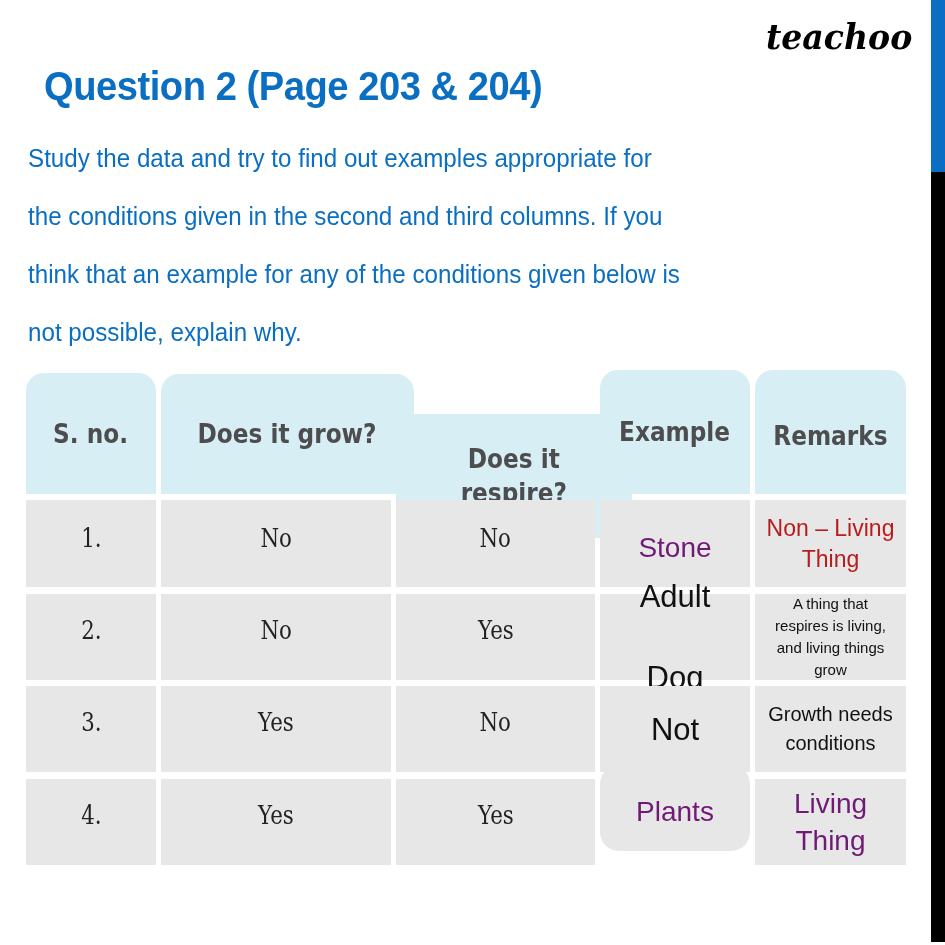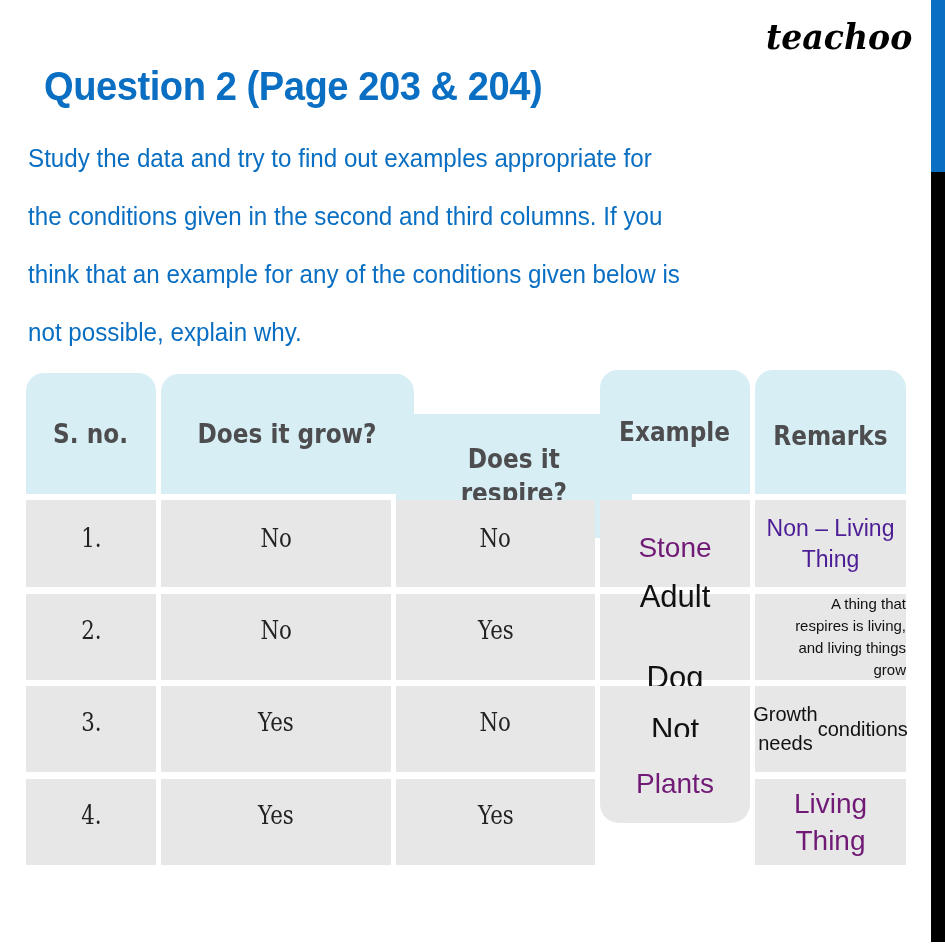--- a/index.html
+++ b/index.html
@@ -34,21 +34,21 @@
     .cell { position: absolute; display: flex; align-items: center; justify-content: center; text-align: center; }
     .hdr { background: #d7eef4; border-radius: 18px 18px 0 0; }
     .hdr span {
       font-family: "DejaVu Sans", sans-serif; font-weight: bold; color: #4d4d4f;
       font-size: 27px; line-height: 34px;
       display: inline-block; transform: scaleX(0.86);
     }
     .body { background: #e7e7e8; }
     .serif { font-family: "DejaVu Serif", serif; font-size: 26px; color: #222; display: inline-block; transform: scaleX(0.82); }
     .sans-lg { font-family: "Liberation Sans", sans-serif; font-size: 31px; color: #111; line-height: 45px; }
-    .sans-md { font-family: "Liberation Sans", sans-serif; font-size: 23px; color: #4c1d95; line-height: 31px; }
+    .sans-md { font-family: "Liberation Sans", sans-serif; font-size: 23px; color: #b91c1c; line-height: 31px; }
     .sans-sm { font-family: "Liberation Sans", sans-serif; font-size: 15px; color: #111; line-height: 22px; }
     .sans-rm { font-family: "Liberation Sans", sans-serif; font-size: 20px; color: #111; line-height: 29px; }
     .sans-xl { font-family: "Liberation Sans", sans-serif; font-size: 28px; color: #701a75; line-height: 37px; }
   </style>
 </head>
 <body>
 
 <div class="side-bar-blue"></div>
 <div class="side-bar-black"></div>
 
@@ -107,53 +107,53 @@
   <div class="cell body" style="left:161px;top:594px;width:230px;height:86px;">
     <span class="serif" style="margin-top:-14px;">No</span>
     </div>
   <div class="cell body" style="left:396px;top:594px;width:199px;height:86px;">
     <span class="serif" style="margin-top:-14px;">Yes</span>
     </div>
   <div class="cell body" style="left:600px;top:594px;width:150px;height:86px;flex-direction:column;gap:36px;">
     <span class="sans-lg">Adult</span>
     <span class="sans-lg">Dog</span>
     </div>
-  <div class="cell body" style="left:755px;top:594px;width:151px;height:86px;flex-direction:column;align-items:flex-end;">
+  <div class="cell body" style="left:755px;top:594px;width:151px;height:86px;flex-direction:column;">
     <span class="sans-sm">A thing that</span>
     <span class="sans-sm">respires is living,</span>
     <span class="sans-sm">and living things</span>
     <span class="sans-sm">grow</span>
     </div>
 
   <div class="cell body" style="left:26px;top:686px;width:130px;height:86px;">
     <span class="serif" style="margin-top:-14px;">3.</span>
     </div>
   <div class="cell body" style="left:161px;top:686px;width:230px;height:86px;">
     <span class="serif" style="margin-top:-14px;">Yes</span>
     </div>
   <div class="cell body" style="left:396px;top:686px;width:199px;height:86px;">
     <span class="serif" style="margin-top:-14px;">No</span>
     </div>
   <div class="cell body" style="left:600px;top:686px;width:150px;height:86px;flex-direction:column;">
     <span class="sans-lg">Not</span>
     </div>
-  <div class="cell body" style="left:755px;top:686px;width:151px;height:86px;flex-direction:row;">
+  <div class="cell body" style="left:755px;top:686px;width:151px;height:86px;flex-direction:column;">
     <span class="sans-rm">Growth needs</span>
     <span class="sans-rm">conditions</span>
     </div>
 
   <div class="cell body" style="left:26px;top:779px;width:130px;height:86px;">
     <span class="serif" style="margin-top:-14px;">4.</span>
     </div>
   <div class="cell body" style="left:161px;top:779px;width:230px;height:86px;">
     <span class="serif" style="margin-top:-14px;">Yes</span>
     </div>
   <div class="cell body" style="left:396px;top:779px;width:199px;height:86px;">
     <span class="serif" style="margin-top:-14px;">Yes</span>
     </div>
-  <div class="cell body" style="left:600px;top:737px;width:150px;height:86px;border-radius:19px;">
+  <div class="cell body" style="left:600px;top:765px;width:150px;height:86px;border-radius:19px;">
     <span class="sans-xl" style="margin-top:6px;">Plants</span>
     </div>
   <div class="cell body" style="left:755px;top:779px;width:151px;height:86px;flex-direction:column;">
     <span class="sans-xl">Living</span>
     <span class="sans-xl">Thing</span>
     </div>
 </div>
 
 </body></html>

